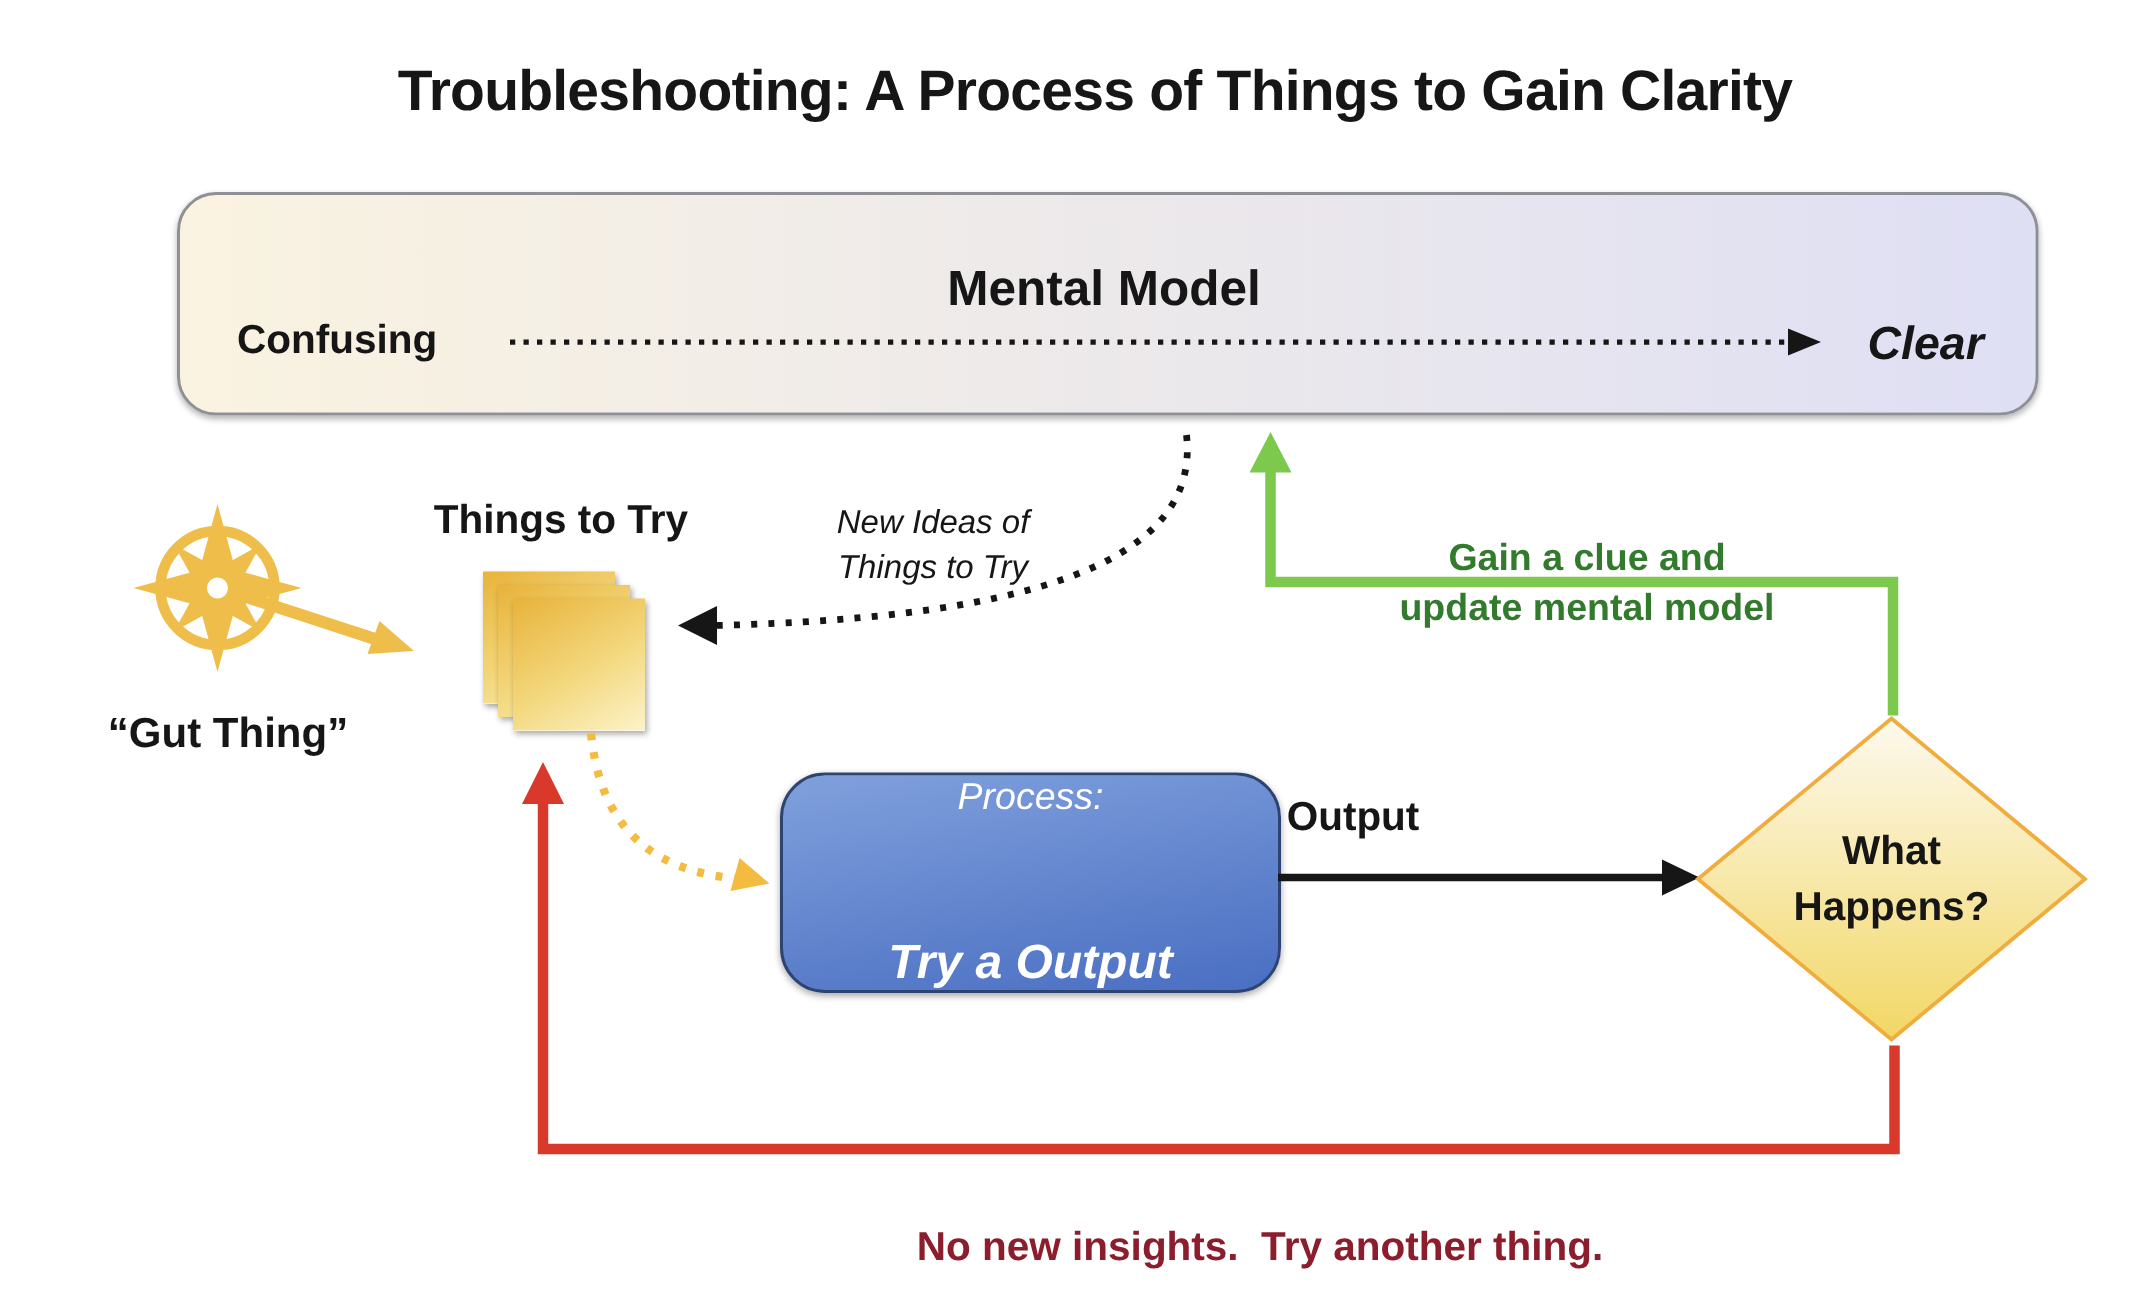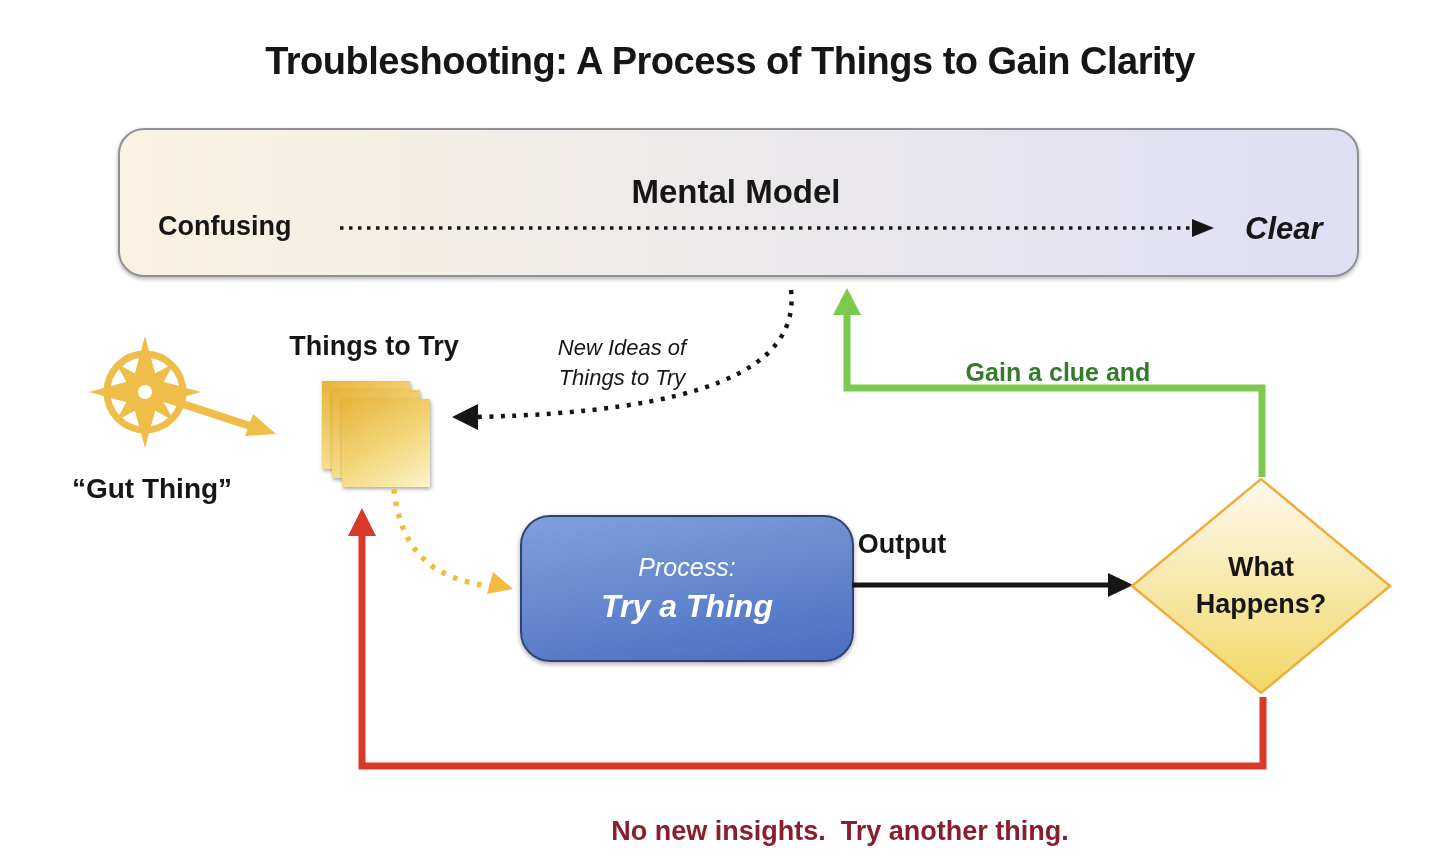--- a/index.html
+++ b/index.html
@@ -30,21 +30,21 @@
     position:absolute;width:88px;height:88px;
     background:linear-gradient(150deg,#e8b33a 0%,#f3d87e 55%,#fcf3ca 100%);
     box-shadow:1px 2px 4px rgba(0,0,0,0.35);
   }
 
   
   .process-box{
     left:520px;top:515px;width:330px;height:143px;border-radius:30px;
     background:linear-gradient(170deg,var(--process-from) 0%,var(--process-to) 100%);
     border:2.5px solid var(--process-border);box-shadow:0 2px 5px rgba(0,0,0,0.35);
-    display:flex;flex-direction:column;align-items:center;justify-content:center;
+    display:flex;flex-direction:column;align-items:center;justify-content:space-between;
     color:#ffffff;font-style:italic;text-align:center;
   }
   .process-line1{font-size:25px;}
   .process-line2{font-size:32px;font-weight:800;margin-top:6px;}
 
   .things-label{left:374px;top:331px;font-size:27px;font-weight:800;}
   .new-ideas-label{left:622px;top:333px;font-size:22px;font-style:italic;line-height:30px;}
   .gut-feel-label{left:152px;top:473px;font-size:28px;font-weight:800;}
   .gut-feel-desc{left:152px;top:518px;font-size:22px;line-height:28px;}
   .gain-clue-label{left:1058px;top:312px;font-size:25px;font-weight:800;color:var(--green-text);line-height:33px;margin-top:44px;}
@@ -60,21 +60,21 @@
 <div class="abs mental-box"></div>
 
 <div class="abs" style="left:0;top:0;">
   <div class="note" style="left:322px;top:381px;"></div>
   <div class="note" style="left:332px;top:390px;"></div>
   <div class="note" style="left:342px;top:399px;"></div>
 </div>
 
 <div class="abs process-box">
   <div class="process-line1">Process:</div>
-  <div class="process-line2">Try a Thing</div>
+  <div class="process-line2">Try a Output</div>
 </div>
 
 <svg class="abs overlay" viewBox="0 0 1432 862">
 
   <g>
     <line x1="340" y1="228" x2="1194" y2="228" stroke="var(--ink)" stroke-width="3.5" stroke-dasharray="3.5 5.5"></line>
     <polygon points="1214,228 1192,219 1192,237" fill="var(--ink)"></polygon>
   </g>
 
   <g>
@@ -136,20 +136,21 @@
   <div>New Ideas of</div>
   <div>Things to Try</div>
 </div>
 
 <div class="label centered gut-feel-label">“Gut Thing”</div>
 <div class="label centered gut-feel-desc">
 </div>
 
 <div class="label centered gain-clue-label">
   <div>Gain a clue and</div>
+  <div>update mental model</div>
 </div>
 
 <div class="label centered output-label">Output</div>
 
 <div class="label centered decision-label">
   <div>What</div>
   <div>Happens?</div>
 </div>
 
 <div class="label centered no-insights-label">No new insights.  Try another thing.</div>

